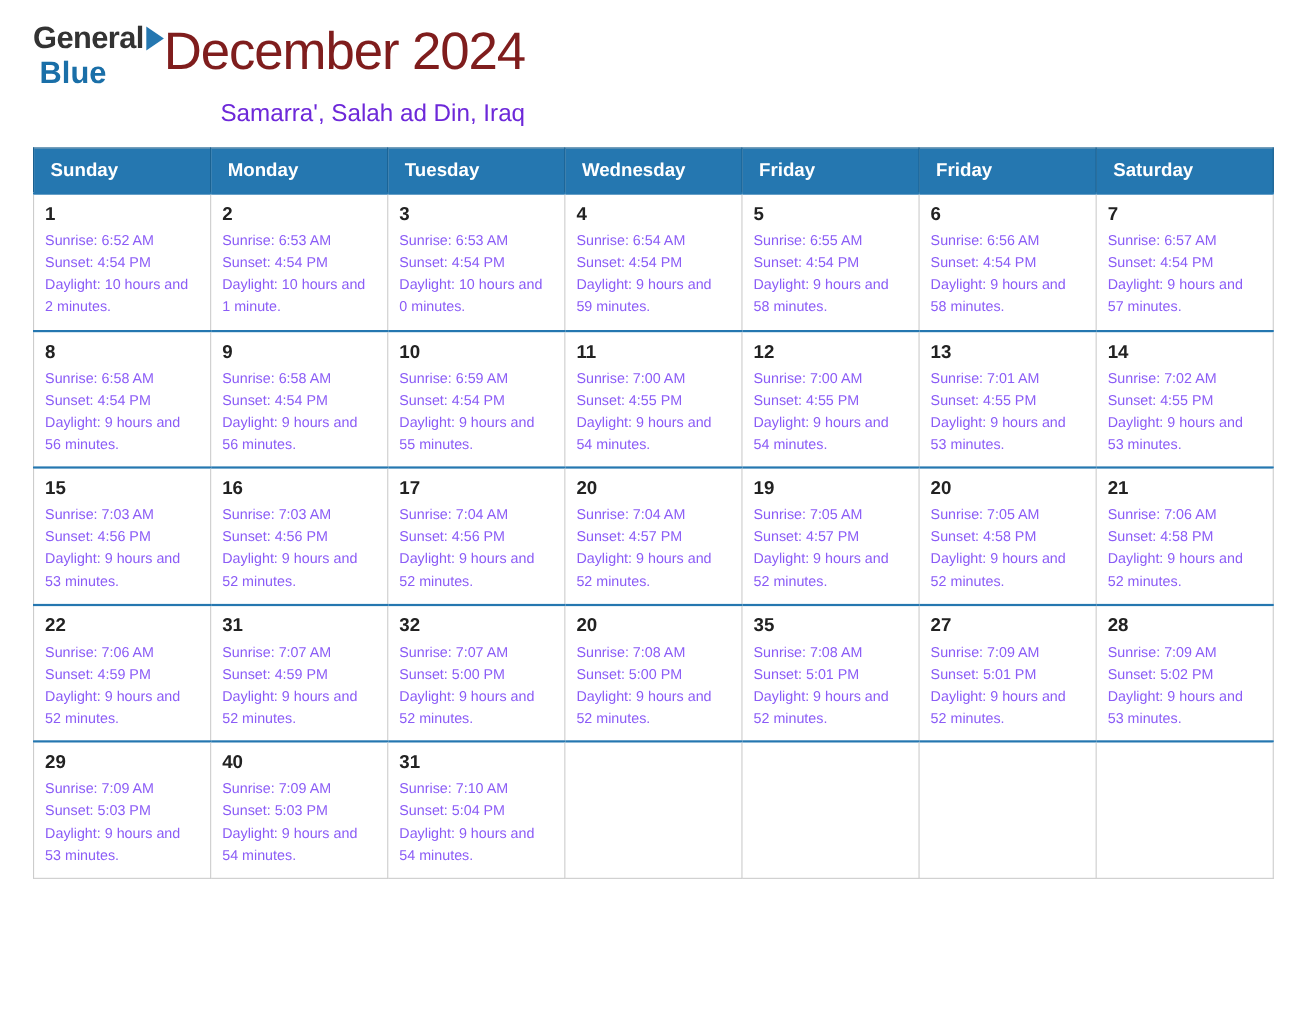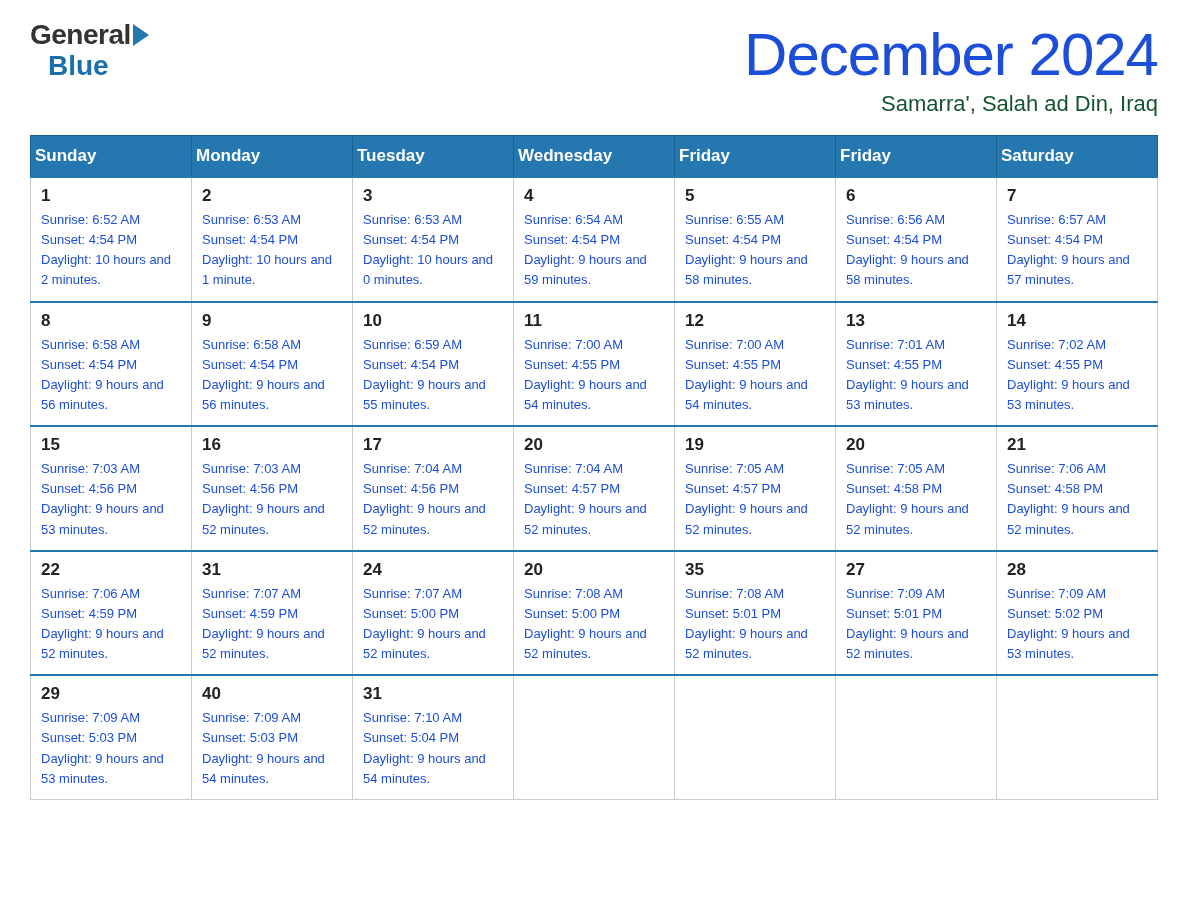--- a/index.html
+++ b/index.html
@@ -5,62 +5,61 @@
     * { box-sizing: border-box; margin: 0; padding: 0; }
     body {
       background: #fff;
       font-family: Arial, Helvetica, sans-serif;
       width: 1188px;
       min-height: 918px;
       padding: 20px 30px;
     }
     .header {
       display: flex;
-      justify-content: space-between;
       align-items: flex-start;
       margin-bottom: 18px;
     }
     .logo-text-general {
       font-size: 28px;
       font-weight: bold;
       color: #333;
       letter-spacing: -0.5px;
     }
     .logo-blue {
       font-size: 28px;
       font-weight: bold;
       color: #1a6fa8;
-      margin-left: 14px;
+      margin-left: 2px;
     }
     .title-block {
       text-align: right;
     }
     .month-year {
-      font-size: 60px;
+      font-size: 48px;
       font-weight: 300;
-      color: #1d4ed8;
+      color: #7f1d1d;
       letter-spacing: -1px;
     }
     .location {
       font-size: 22px;
-      color: #14532d;
+      color: #6d28d9;
       font-weight: 400;
-      margin-top: 2px;
+      margin-top: 15px;
     }
     .calendar {
       width: 100%;
       border-collapse: collapse;
       table-layout: fixed;
     }
     .calendar thead tr th {
       background: #2577b0;
       color: #fff;
       font-size: 17px;
       font-weight: 600;
-      padding: 10px 4px;
+      padding: 10px 15px;
       text-align: left;
       border: 1px solid #1a6090;
     }
     .calendar tbody tr td {
       vertical-align: top;
       padding: 8px 10px 10px 10px;
       border: 1px solid #ccc;
       border-top: 2px solid #2577b0;
       font-size: 13px;
       color: #333;
@@ -69,21 +68,21 @@
     .day-num {
       font-size: 17px;
       font-weight: 600;
       color: #222;
       margin-bottom: 4px;
       display: block;
     }
     .day-info {
       font-size: 13px;
       line-height: 1.55;
-      color: #1d4ed8;
+      color: #8b5cf6;
     }
     .empty-cell {
       border-top: 2px solid #2577b0;
       background: #fff;
     }
     .logo-wrap {
       line-height: 1.1;
     }
     .logo-row1 {
       display: flex;
@@ -229,21 +228,21 @@
       <tr>
         <td>
           <span class="day-num">22</span>
           <div class="day-info">Sunrise: 7:06 AM<br>Sunset: 4:59 PM<br>Daylight: 9 hours and 52 minutes.</div>
         </td>
         <td>
           <span class="day-num">31</span>
           <div class="day-info">Sunrise: 7:07 AM<br>Sunset: 4:59 PM<br>Daylight: 9 hours and 52 minutes.</div>
         </td>
         <td>
-          <span class="day-num">24</span>
+          <span class="day-num">32</span>
           <div class="day-info">Sunrise: 7:07 AM<br>Sunset: 5:00 PM<br>Daylight: 9 hours and 52 minutes.</div>
         </td>
         <td>
           <span class="day-num">20</span>
           <div class="day-info">Sunrise: 7:08 AM<br>Sunset: 5:00 PM<br>Daylight: 9 hours and 52 minutes.</div>
         </td>
         <td>
           <span class="day-num">35</span>
           <div class="day-info">Sunrise: 7:08 AM<br>Sunset: 5:01 PM<br>Daylight: 9 hours and 52 minutes.</div>
         </td>

